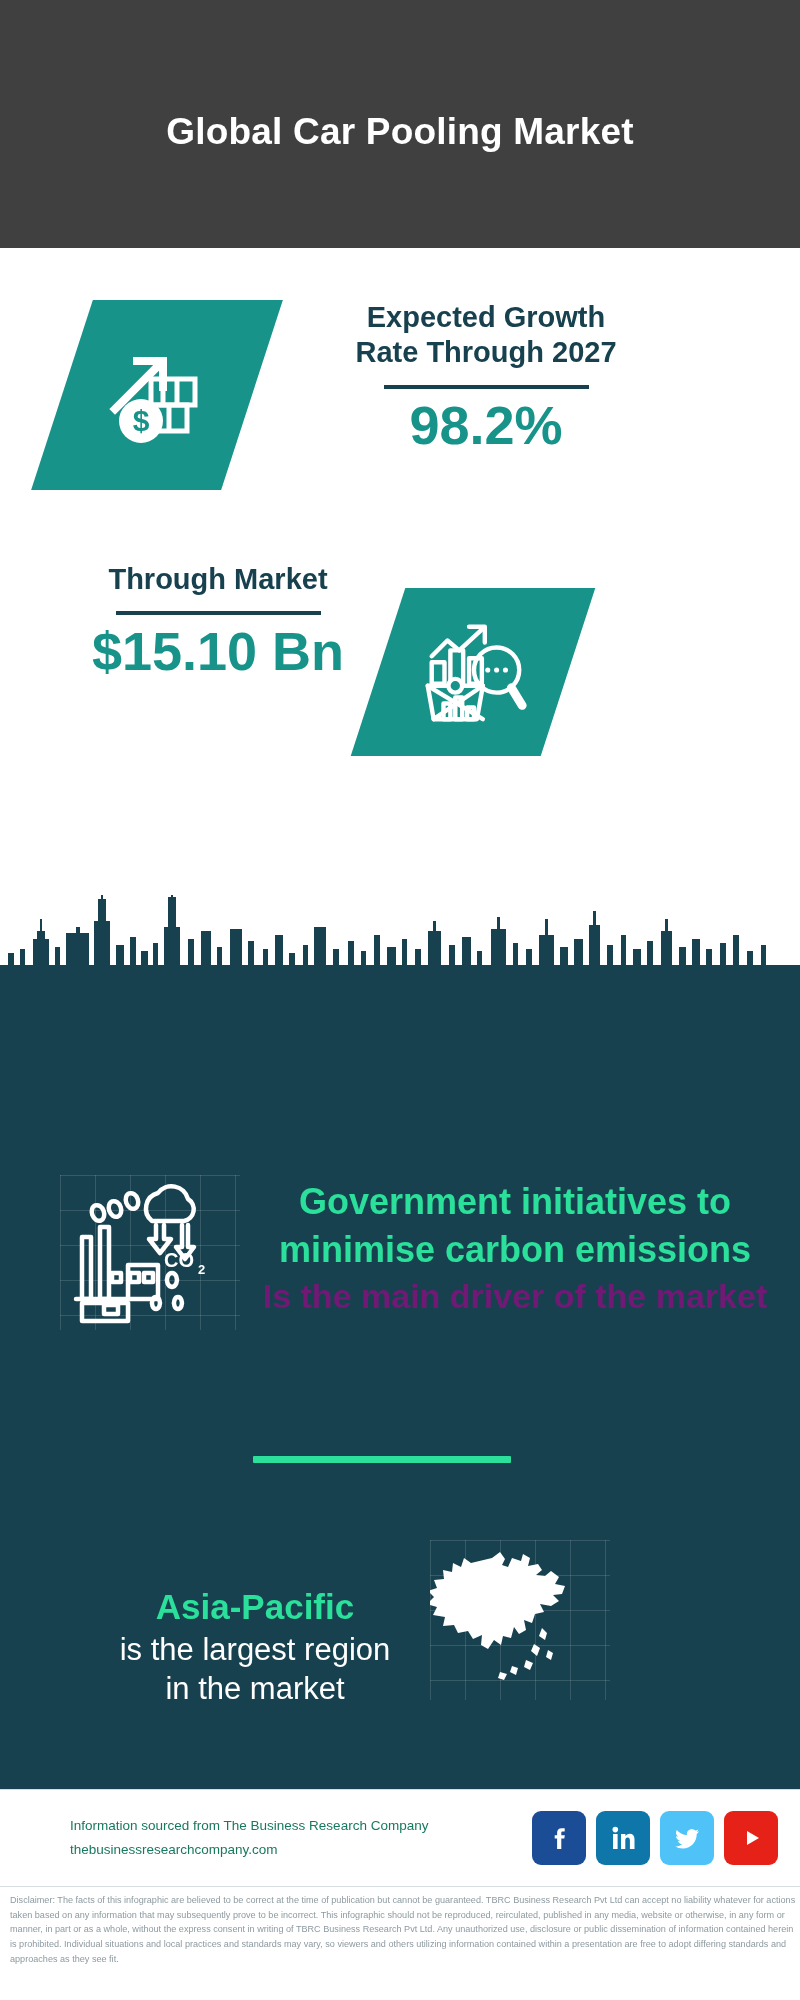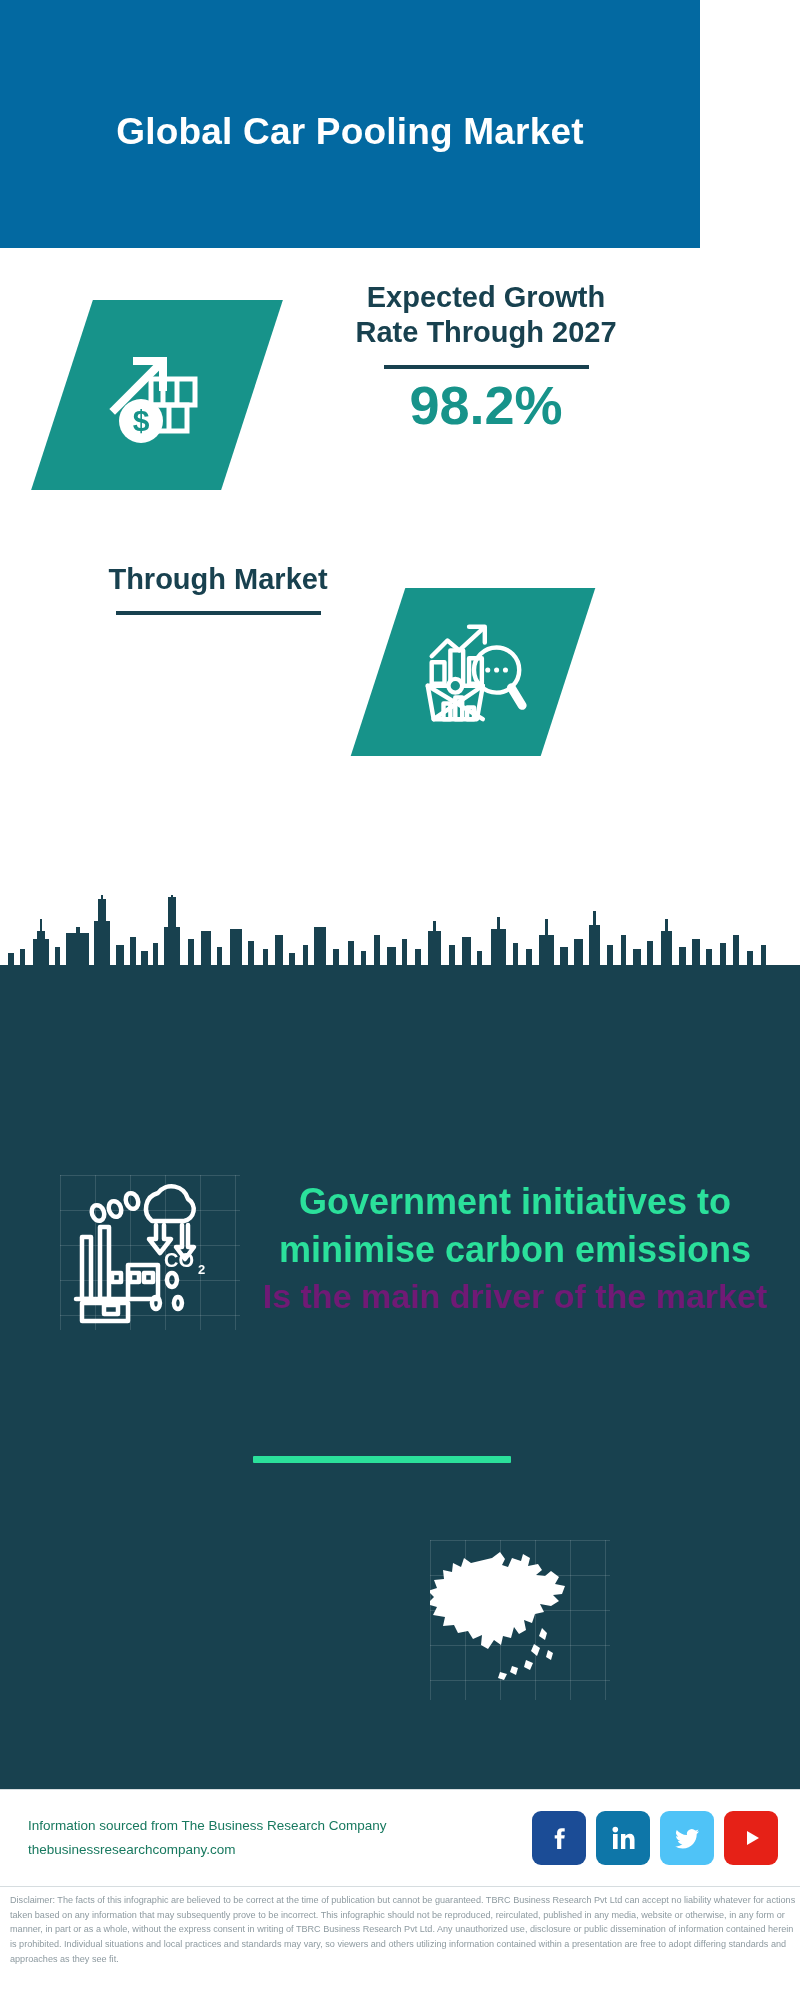--- a/index.html
+++ b/index.html
@@ -7,22 +7,22 @@
   body {
     font-family:"Liberation Sans", sans-serif;
     background:#ffffff;
     position:relative;
     overflow:hidden;
   }
   .page { position:relative; width:800px; height:2000px; background:#fff; }
 
   
   .header {
-    position:absolute; left:0; top:0; width:700px; height:248px;
-    background:#0369a1;
+    position:absolute; left:0; top:0; width:800px; height:248px;
+    background:#404040;
     display:flex; align-items:center; justify-content:center;
   }
   .header-title {
     color:#ffffff;
     font-size:37px;
     font-weight:bold;
     letter-spacing:0.2px;
     text-align:center;
     margin-top:16px;
   }
@@ -31,21 +31,21 @@
   .stat-block { position:absolute; }
   .para {
     position:absolute;
     background:#17938A;
     display:flex; align-items:center; justify-content:center;
   }
   .para-skew { transform:skewX(-18deg); }
   .para-inner { transform:skewX(18deg); display:flex; align-items:center; justify-content:center; width:100%; height:100%; }
 
   #growth-icon-box { left:62px; top:300px; width:190px; height:190px; }
-  #growth-text { left:276px; top:280px; width:420px; text-align:center; }
+  #growth-text { left:276px; top:300px; width:420px; text-align:center; }
   #size-icon-box  { left:378px; top:588px; width:190px; height:168px; }
   #size-text { left:48px; top:562px; width:340px; text-align:center; }
 
   .stat-label {
     color:#18414F; font-size:29px; font-weight:bold; line-height:1.22;
   }
   .stat-rule {
     height:4px; background:#18414F; margin:14px auto 8px auto;
   }
   .stat-value {
@@ -88,21 +88,21 @@
   .region-text {
     position:absolute; left:40px; top:1585px; width:430px; text-align:center;
   }
   .region-accent { color:#2BE09B; font-size:35px; font-weight:bold; line-height:1.28; }
   .region-plain  { color:#ffffff; font-size:31px; font-weight:normal; line-height:1.28; }
 
   
   .footer {
     position:absolute; left:0; top:1789px; width:800px; height:98px;
     background:#ffffff; border-top:1px solid #d6dde0; border-bottom:1px solid #d6dde0;
-    display:flex; align-items:center;
+    display:flex; align-items:center;padding-left:42px;
   }
   .footer-source { margin-left:28px; }
   .footer-source div { color:#18795F; font-size:13.5px; line-height:1.75; }
   .social-row { position:absolute; right:22px; top:21px; display:flex; gap:10px; }
   .social {
     width:54px; height:54px; border-radius:9px;
     display:flex; align-items:center; justify-content:center;
     color:#fff;
   }
   .s-fb { background:#1B4C96; }
@@ -148,20 +148,21 @@
   <div class="stat-block" id="growth-text">
     <div class="stat-label">Expected Growth</div>
     <div class="stat-label">Rate Through 2027</div>
     <div class="stat-rule" style="width:205px;"></div>
     <div class="stat-value">98.2%</div>
   </div>
 
   <div class="stat-block" id="size-text">
     <div class="stat-label">Through Market</div>
     <div class="stat-rule" style="width:205px;"></div>
+    <div class="stat-value">$15.10 Bn</div>
   </div>
 
   <div class="para para-skew" id="size-icon-box">
     <div class="para-inner">
       <svg width="118" height="118" viewBox="0 0 120 120">
         <g stroke="#ffffff" stroke-width="4.5" fill="none" stroke-linecap="round" stroke-linejoin="round">
           <polyline points="18,44 34,28 46,38 70,16"></polyline>
           <polyline points="56,14 72,14 72,30"></polyline>
           <rect x="18" y="50" width="13" height="22"></rect>
           <rect x="37" y="38" width="13" height="34"></rect>
@@ -219,20 +220,25 @@
   </div>
 
   <div class="driver-text">
     <div class="accent-line">Government initiatives to</div>
     <div class="accent-line">minimise carbon emissions</div>
     <div class="plain-line">Is the main driver of the market</div>
   </div>
 
   <div class="green-divider"></div>
 
+  <div class="region-text">
+    <div class="region-accent">Asia-Pacific</div>
+    <div class="region-plain">is the largest region</div>
+    <div class="region-plain">in the market</div>
+  </div>
 
   <div class="icon-grid" id="map-grid">
     <svg width="180" height="160" viewBox="0 0 180 160">
       <path fill="#ffffff" d="M62 18 l8 -6 l5 7 l-3 6 l6 2 l4 -9 l9 3 l2 -7 l7 4 l-2 8 l10 -2 l4 6 l-6 5 l9 1 l6 -5 l8 6 l-4 7 l10 2 l-3 8 l-9 1 l6 6 l-8 5 l-11 -2 l4 8 l-9 2 l-3 9 l-8 -3 l2 10 l-7 4 l-5 -7 l-3 11 l-8 -2 l-2 9 l-7 -5 l-6 9 l-7 -4 l1 -10 l-9 4 l-5 -8 l-10 2 l-4 -8 l-11 1 l2 -9 l-12 -2 l4 -8 l-10 -3 l7 -7 l-6 -6 l9 -3 l-3 -8 l10 -1 l-1 -9 l9 2 l1 -9 l8 4 l3 -9 l7 5 z"></path>
       <path fill="#ffffff" d="M112 88 l5 5 l-2 7 l-6 -4 z M104 104 l6 4 l-3 8 l-6 -5 z M118 110 l5 3 l-2 7 l-5 -3 z M96 120 l7 3 l-3 7 l-6 -3 z M82 126 l6 2 l-2 7 l-6 -3 z M70 132 l7 2 l-3 6 l-6 -2 z"></path>
     </svg>
   </div>
 
   <div class="footer">
     <div class="footer-source">

